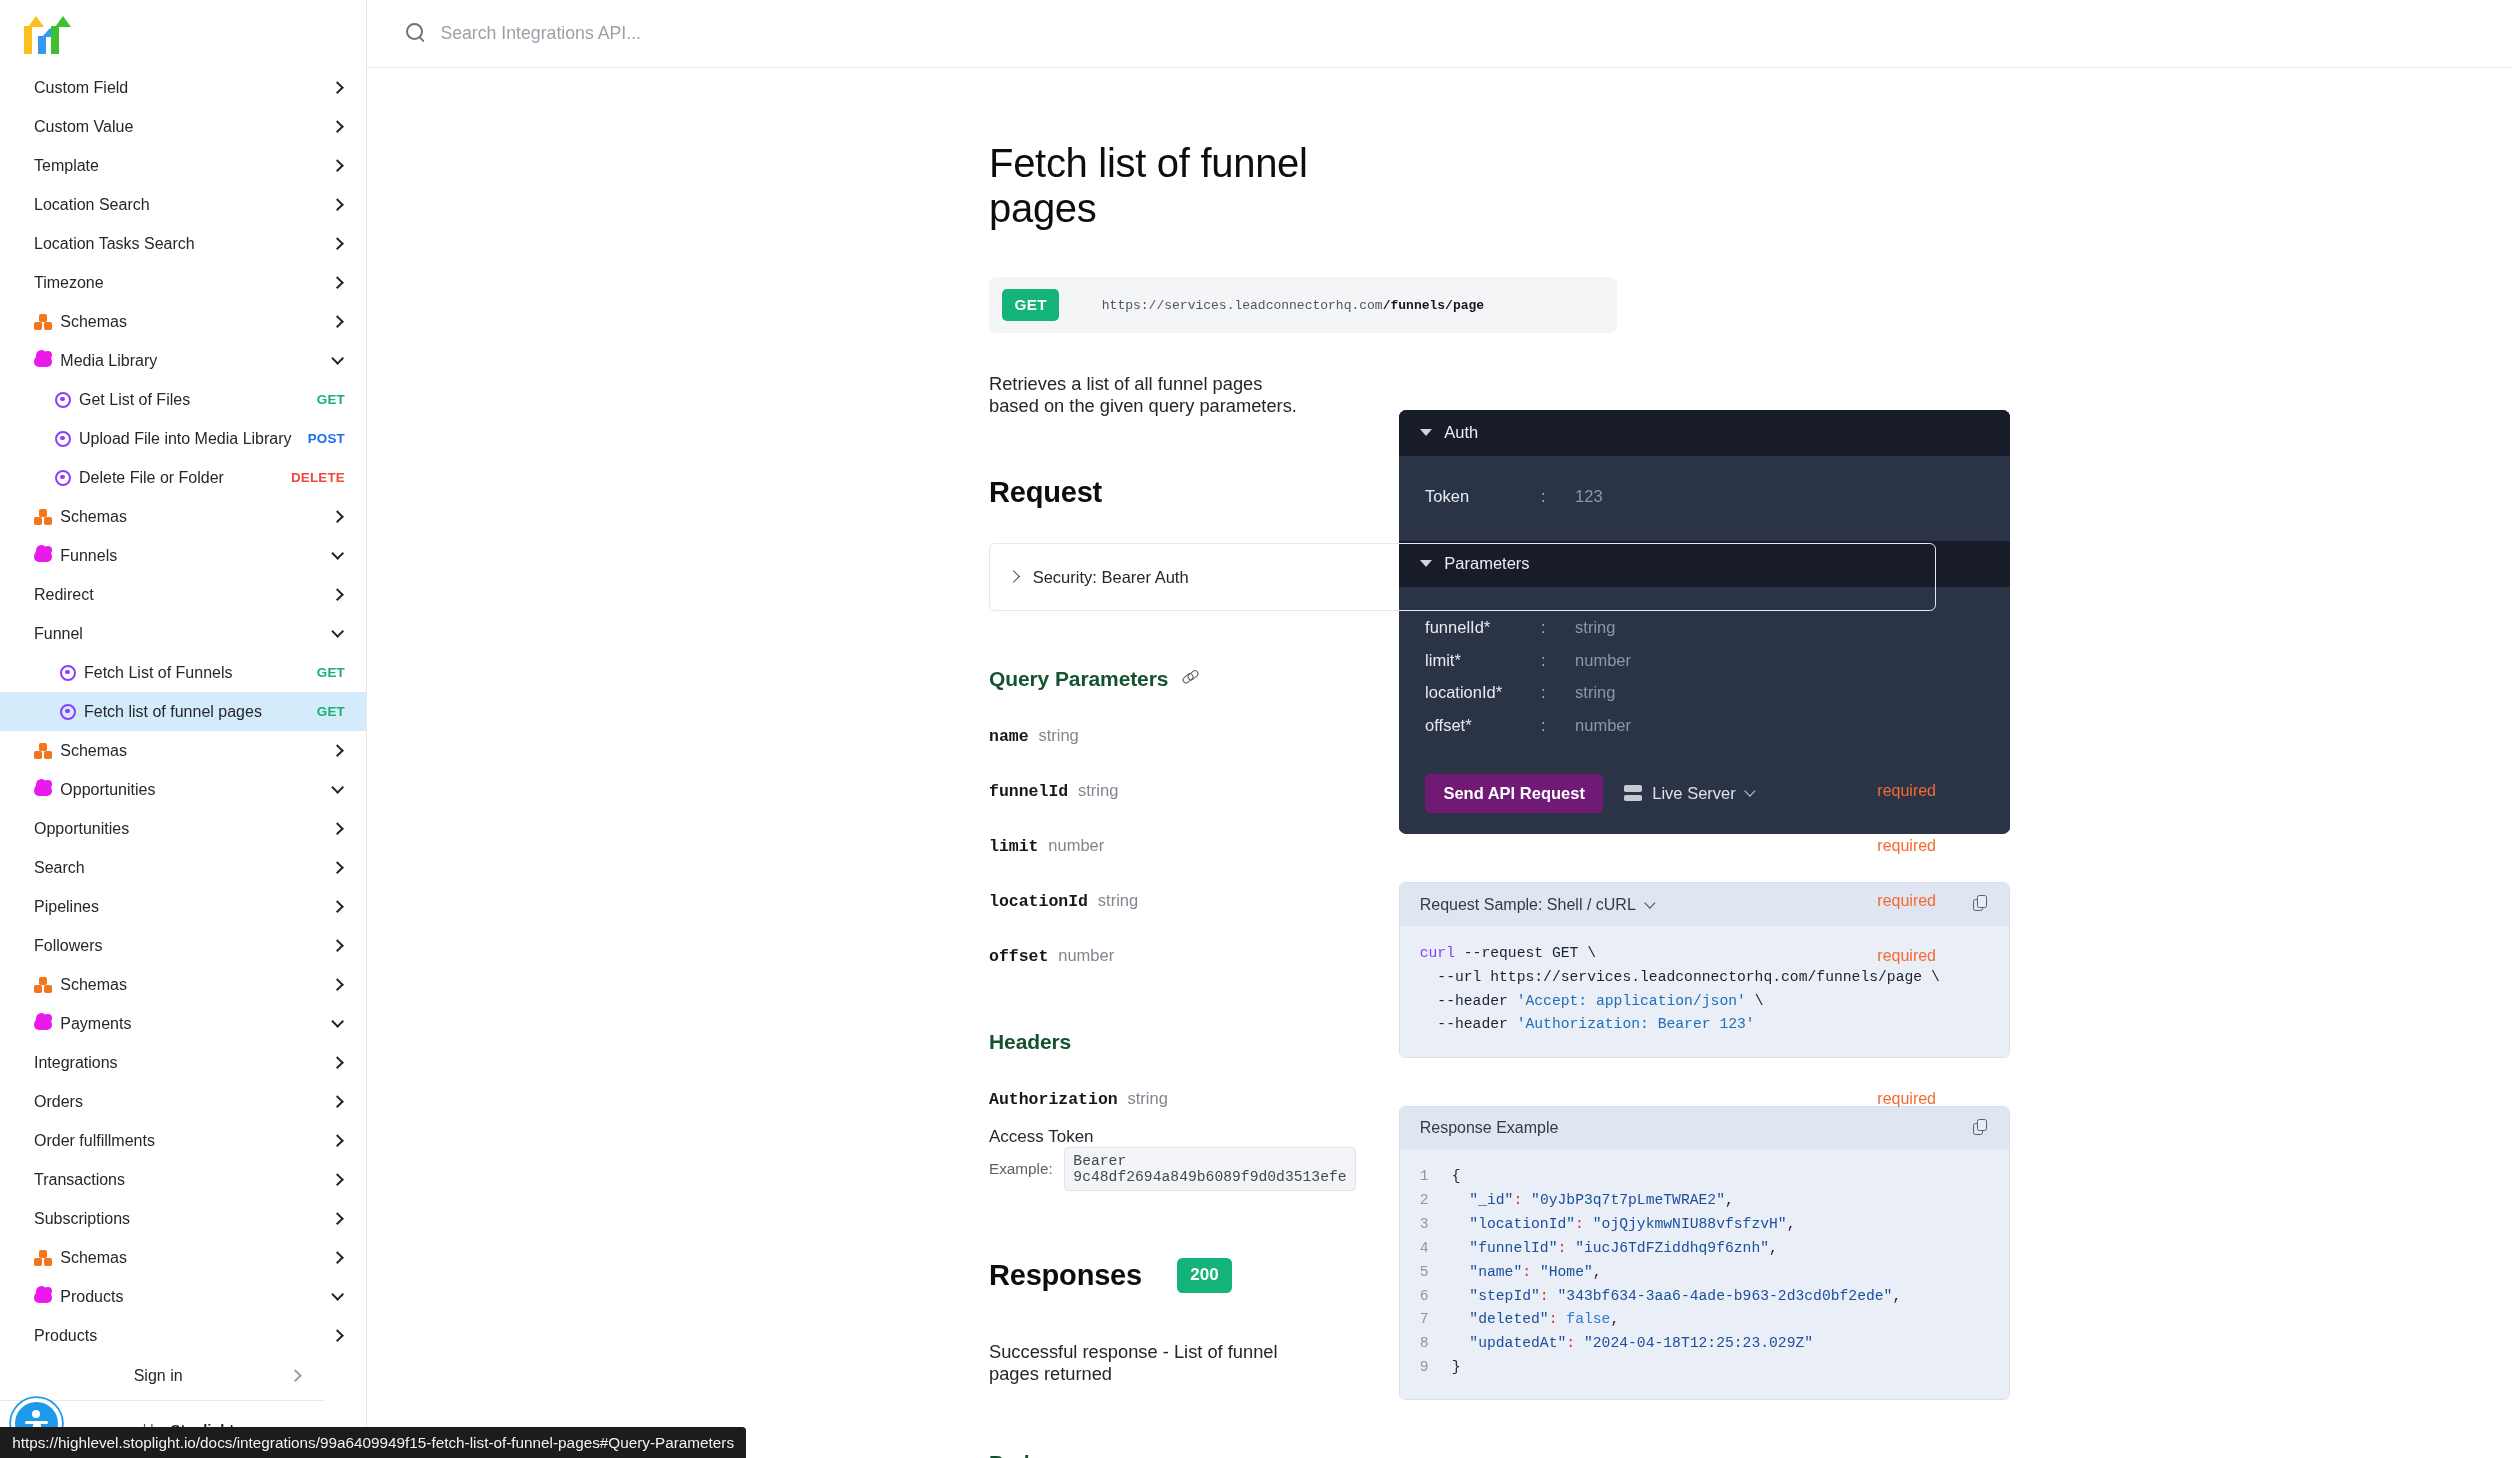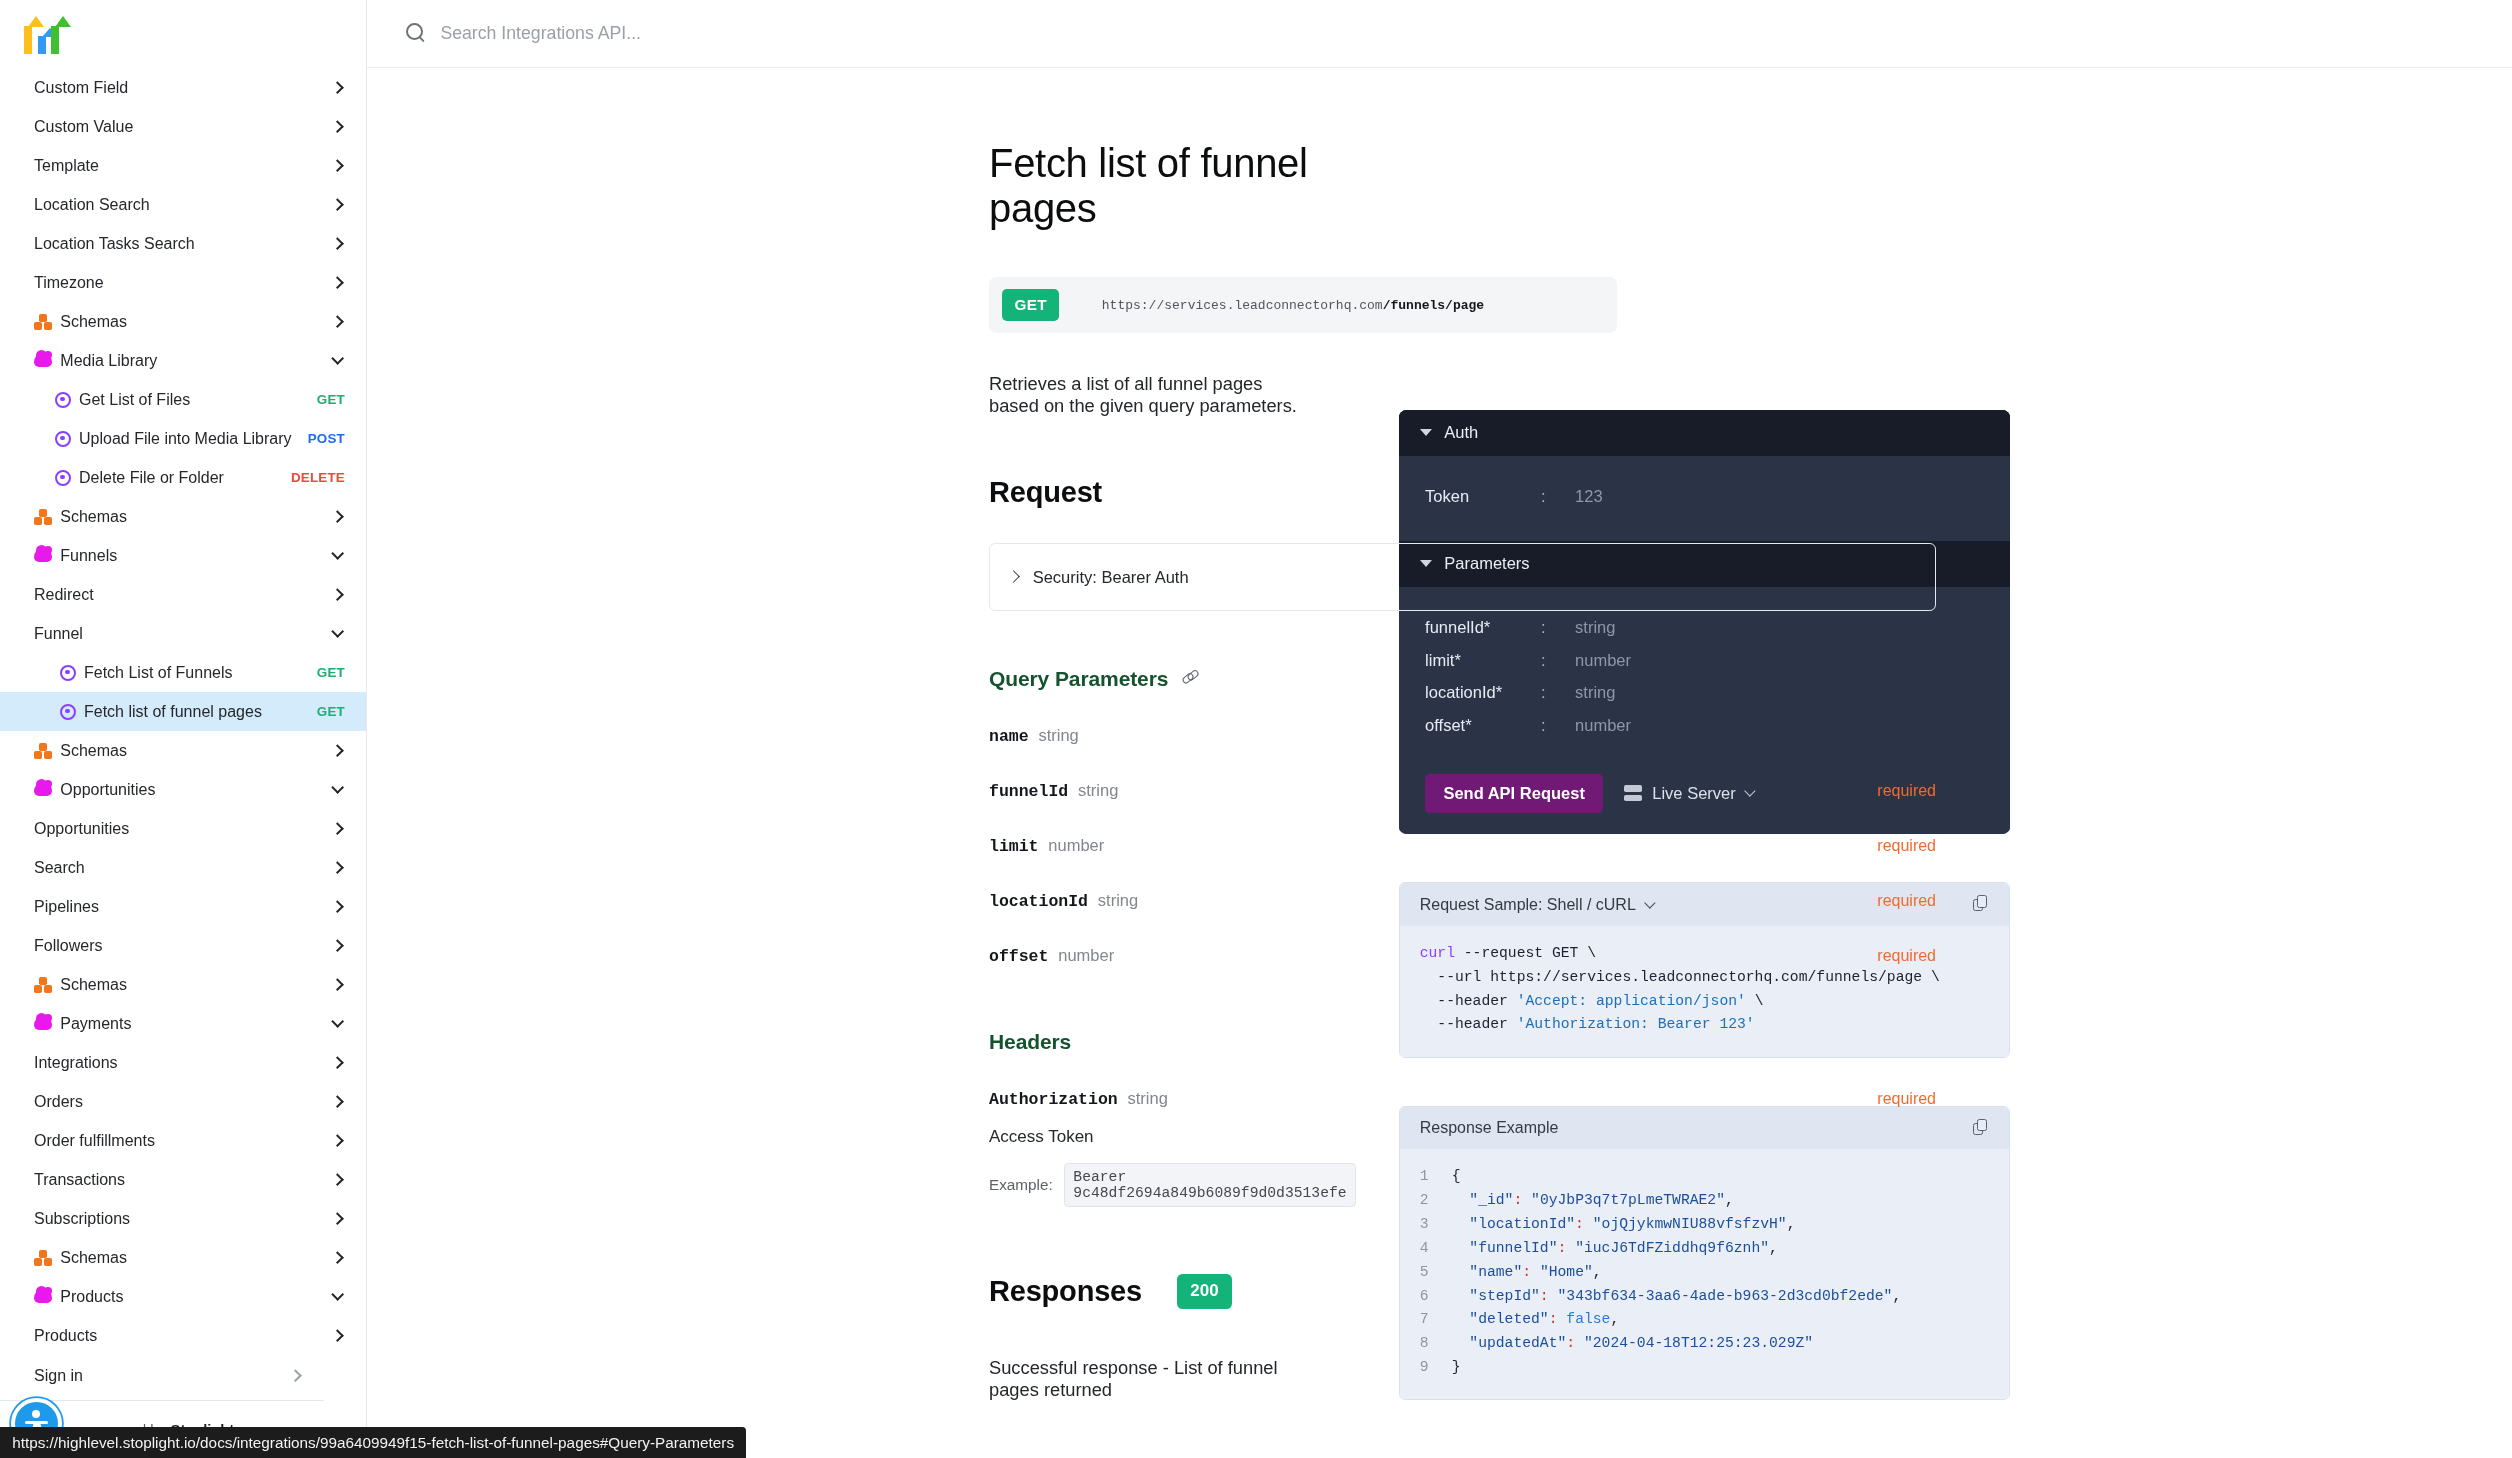--- a/index.html
+++ b/index.html
@@ -105,21 +105,21 @@
   }
   .ic-target::after {
     content: ""; position: absolute; width: 4.9px; height: 4.9px;
     border-radius: 50%; background: #8a3ffc; top: 3.1px; left: 3.1px;
   }
 
   .verb { font-size: 13.4px; font-weight: 600; letter-spacing: 0.2px; margin-left: 8.6px; }
   .verb.get { color: #1ab071; }
   .verb.post { color: #1a6ef0; }
   .verb.delete { color: #f0483e; }
-  .sb-bottom { position: absolute; left: 0; bottom: 0; width: 324px; background: #fff; }
+  .sb-bottom { position: absolute; left: 0; bottom: 0; width: 324px; background: #fff; text-align: center; }
   .signin-row { height: 49px; }
   .sb-footer {
     border-top: 1.8px solid #e6e8eb;
     height: 59px; display: flex; align-items: center; justify-content: center;
     font-size: 14.7px; color: #5a5f68;
   }
   .sb-footer b { color: #1d1f24; margin-left: 4.9px; }
 
   .a11y-btn {
     position: absolute; left: 11px; bottom: 9.8px;
@@ -213,21 +213,21 @@
   .param {
     margin-top: 35px; display: flex; align-items: baseline; width: 947px;
   }
   .param-name {
     font-family: "Liberation Mono", monospace; font-weight: 700;
     font-size: 16.5px; color: #14171c;
   }
   .param-type { font-size: 16.5px; color: #82878f; margin-left: 9.8px; }
   .param-req { margin-left: auto; font-size: 16px; color: #f26a30; }
   .param-sub { font-size: 17px; color: #25282d; margin-top: 18.3px; }
-  .example-row { display: flex; align-items: center; margin-top: 16px; justify-content: space-between; }
+  .example-row { display: flex; align-items: center; margin-top: 0; justify-content: space-between; }
   .example-lbl { font-size: 15.3px; color: #5d626a; margin-right: 11px; }
   .example-chip {
     font-family: "Liberation Mono", monospace; font-size: 14.7px; color: #44484f;
     background: #f3f4f8; border: 1.2px solid #dfe3ec; border-radius: 4.3px;
     padding: 4.9px 8.6px;
   }
 
   .resp-head { display: flex; align-items: center; gap: 35px; margin-top: 67px; }
   .code-pill {
     background: #13b37a; color: #fff; font-size: 17px; font-weight: 600;

